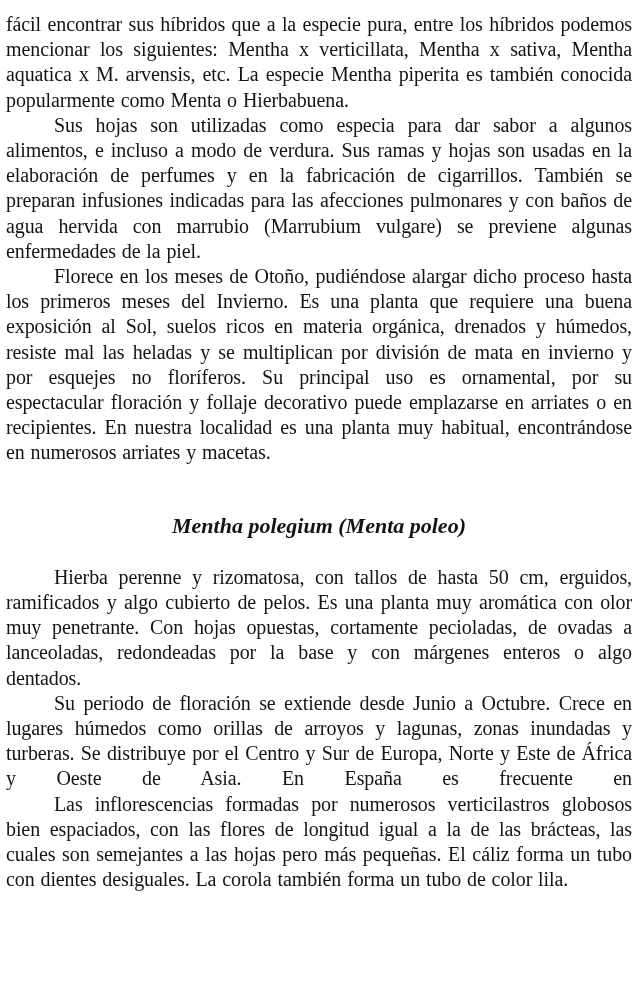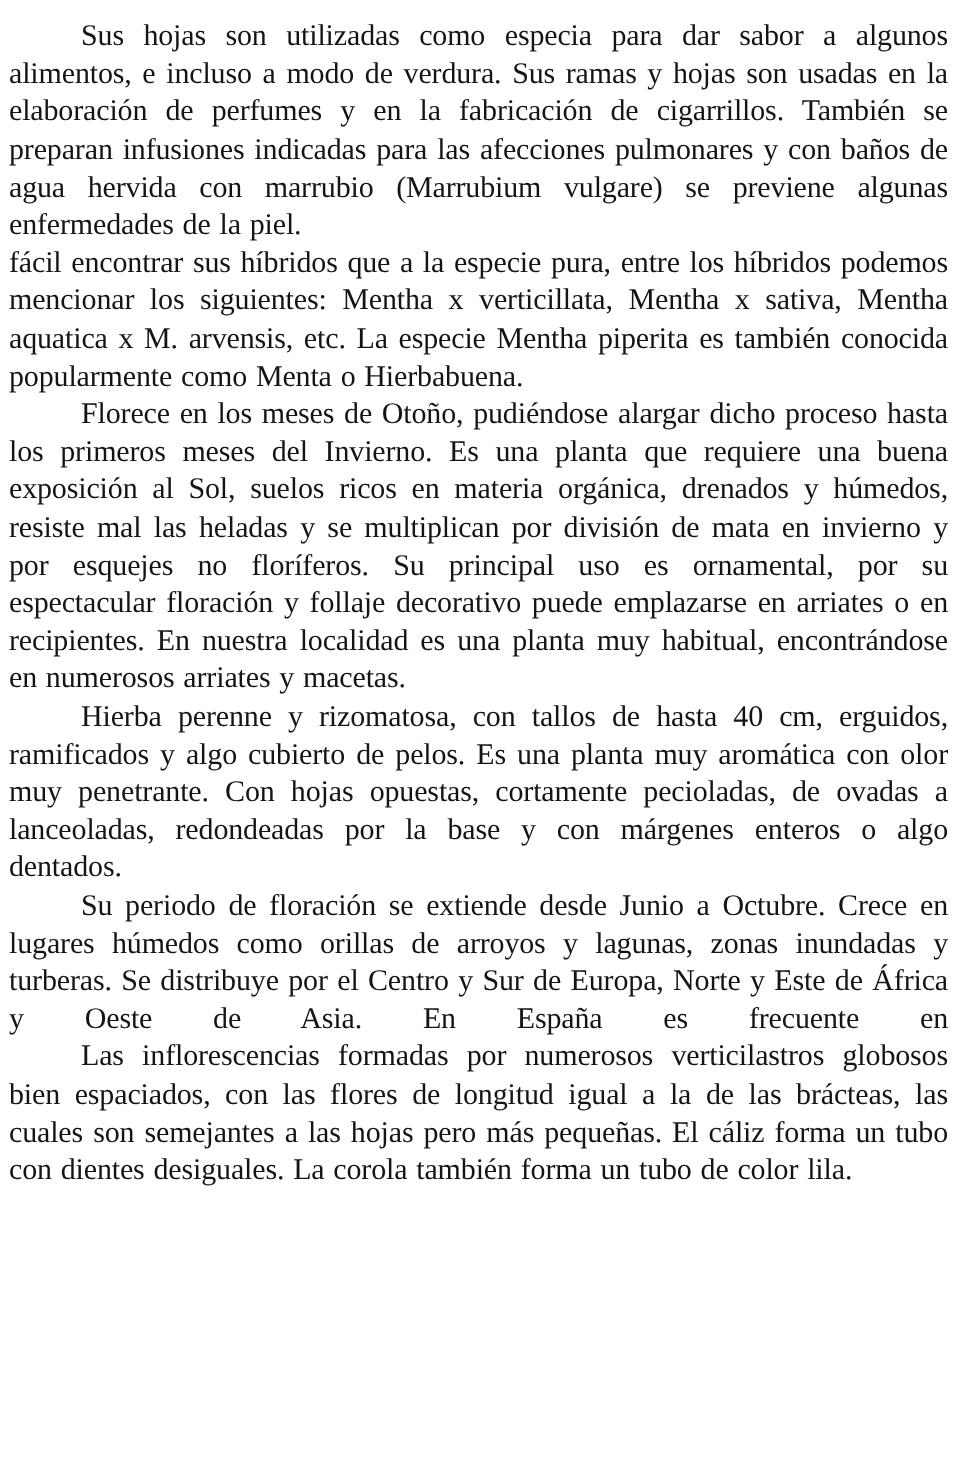--- a/index.html
+++ b/index.html
@@ -40,21 +40,22 @@
     font-style: italic;
     text-align: center;
     text-indent: 0;
     letter-spacing: 0;
   }
 </style>
 </head>
 <body>
 
 <div class="page">
+  <p class="para first">fácil encontrar sus híbridos que a la especie pura, entre los híbridos podemos mencionar los siguientes: Mentha x verticillata, Mentha x sativa, Mentha aquatica x M. arvensis, etc. La especie Mentha piperita es también conocida popularmente como Menta o Hierbabuena.</p>
   <p class="para">Sus hojas son utilizadas como especia para dar sabor a algunos alimentos, e incluso a modo de verdura. Sus ramas y hojas son usadas en la elaboración de perfumes y en la fabricación de cigarrillos. También se preparan infusiones indicadas para las afecciones pulmonares y con baños de agua hervida con marrubio (Marrubium vulgare) se previene algunas enfermedades de la piel.</p>
-  <p class="para first">fácil encontrar sus híbridos que a la especie pura, entre los híbridos podemos mencionar los siguientes: Mentha x verticillata, Mentha x sativa, Mentha aquatica x M. arvensis, etc. La especie Mentha piperita es también conocida popularmente como Menta o Hierbabuena.</p>
   <p class="para">Florece en los meses de Otoño, pudiéndose alargar dicho proceso hasta los primeros meses del Invierno. Es una planta que requiere una buena exposición al Sol, suelos ricos en materia orgánica, drenados y húmedos, resiste mal las heladas y se multiplican por división de mata en invierno y por esquejes no floríferos. Su principal uso es ornamental, por su espectacular floración y follaje decorativo puede emplazarse en arriates o en recipientes. En nuestra localidad es una planta muy habitual, encontrándose en numerosos arriates y macetas.</p>
 
+  <h2 class="heading">Mentha polegium (Menta poleo)</h2>
 
-  <p class="para">Hierba perenne y rizomatosa, con tallos de hasta 40 cm, erguidos, ramificados y algo cubierto de pelos. Es una planta muy aromática con olor muy penetrante. Con hojas opuestas, cortamente pecioladas, de ovadas a lanceoladas, redondeadas por la base y con márgenes enteros o algo dentados.</p>
+  <p class="para">Hierba perenne y rizomatosa, con tallos de hasta 50 cm, erguidos, ramificados y algo cubierto de pelos. Es una planta muy aromática con olor muy penetrante. Con hojas opuestas, cortamente pecioladas, de ovadas a lanceoladas, redondeadas por la base y con márgenes enteros o algo dentados.</p>
   <p class="para continues">Su periodo de floración se extiende desde Junio a Octubre. Crece en lugares húmedos como orillas de arroyos y lagunas, zonas inundadas y turberas. Se distribuye por el Centro y Sur de Europa, Norte y Este de África y Oeste de Asia. En España es frecuente en</p>
   <p class="para">Las inflorescencias formadas por numerosos verticilastros globosos bien espaciados, con las flores de longitud igual a la de las brácteas, las cuales son semejantes a las hojas pero más pequeñas. El cáliz forma un tubo con dientes desiguales. La corola también forma un tubo de color lila.</p>
 </div>
 
 </body></html>

